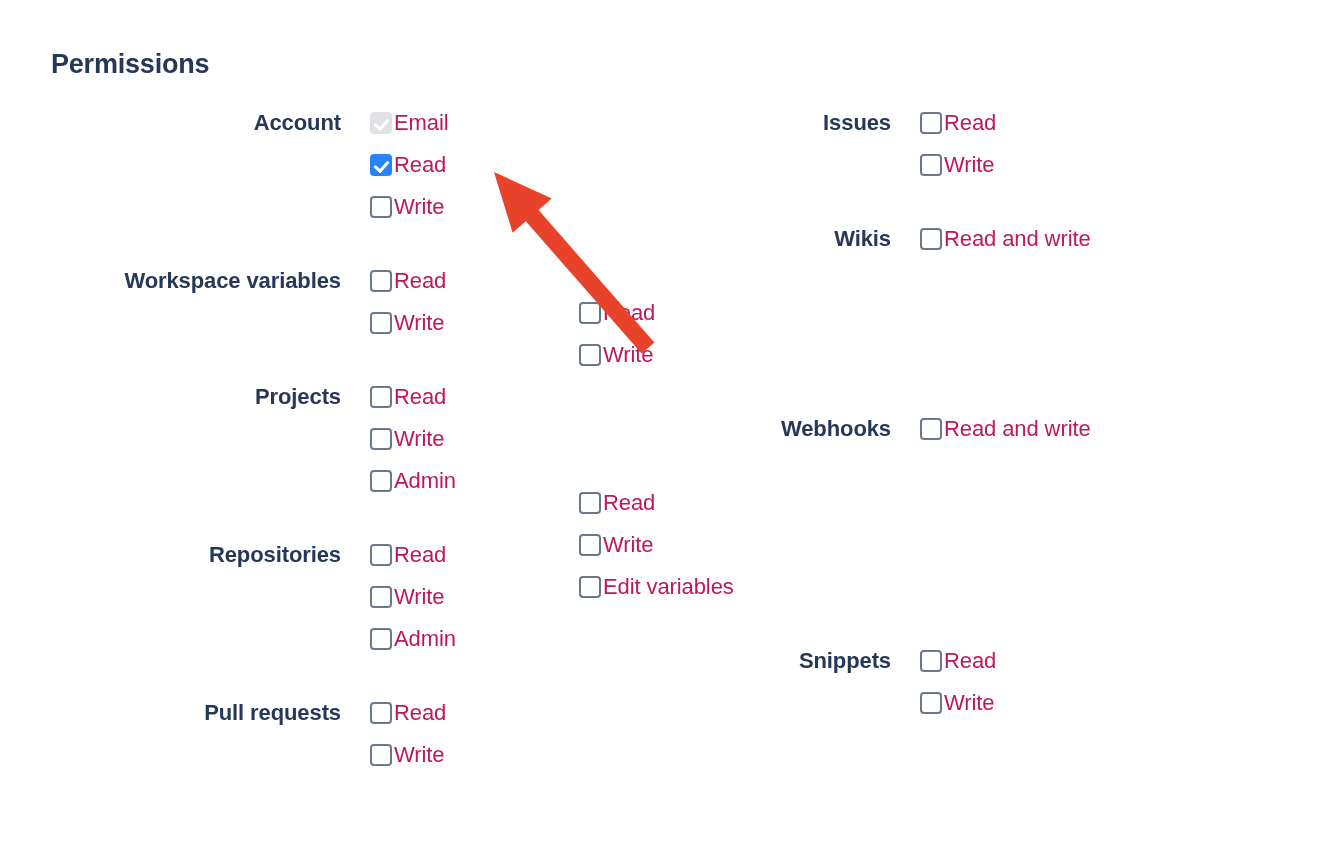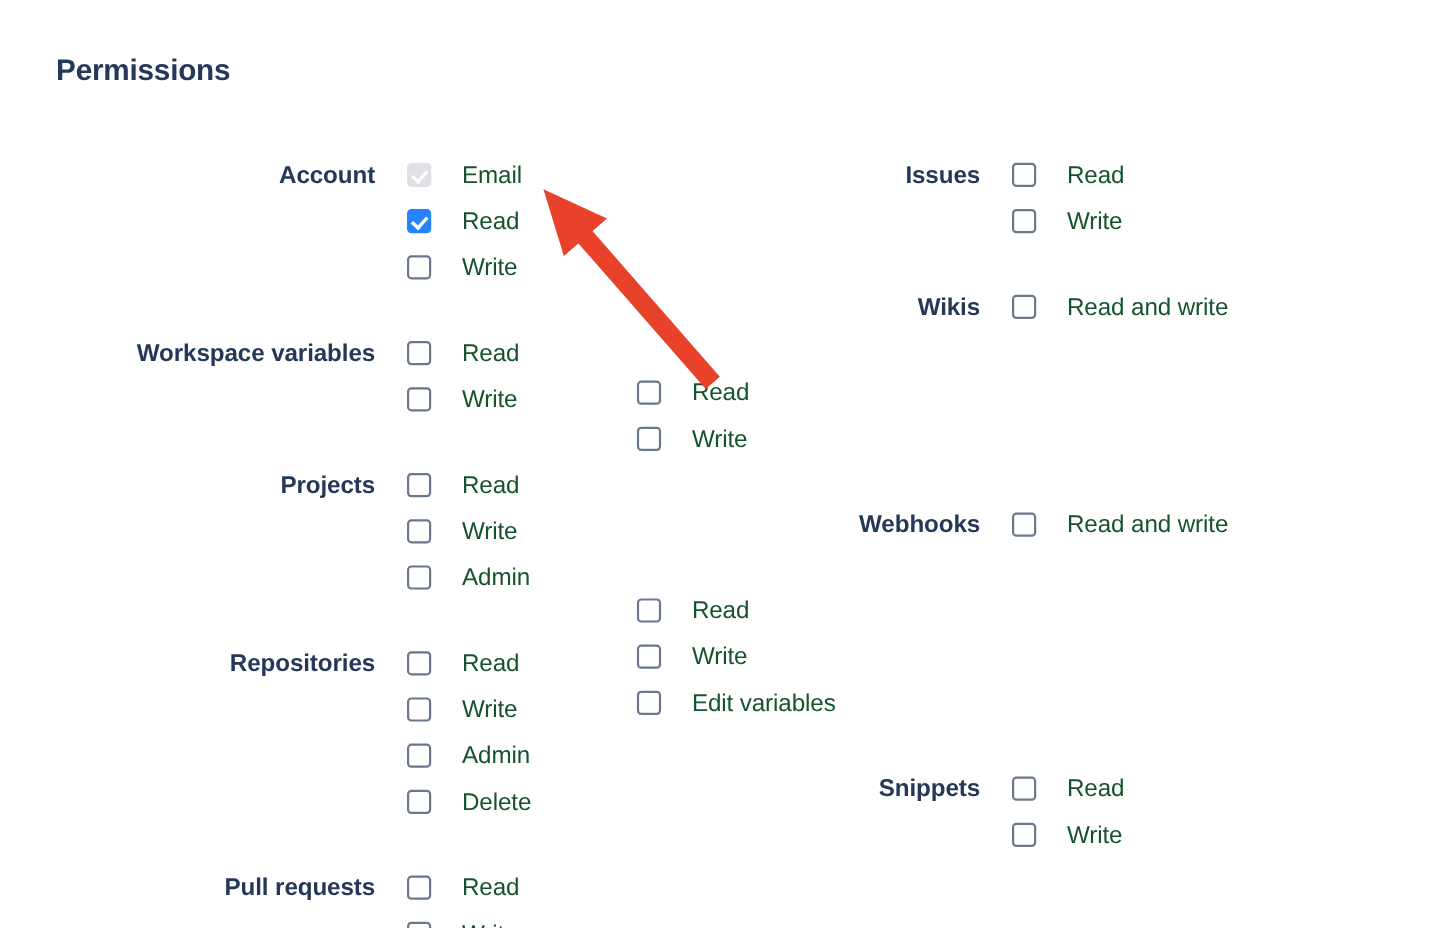--- a/index.html
+++ b/index.html
@@ -44,21 +44,20 @@
     top: 0;
   }
   .perm-column.left  { left: 0px;   width: 660px; }
   .perm-column.right { left: 550px; width: 660px; }
 
   .perm-group {
     display: flex;
     flex-direction: row;
     align-items: flex-start;
     margin-bottom: 32px;
-    margin-top: 36px;
   }
 
   .group-label {
     font-size: 22px;
     font-weight: bold;
     color: #253858;
     text-align: right;
     line-height: 42px;
     letter-spacing: -0.1px;
     flex: 0 0 auto;
@@ -107,22 +106,22 @@
     top: 2px;
     width: 6px;
     height: 11px;
     border: solid #ffffff;
     border-width: 0 3px 3px 0;
     transform: rotate(42deg);
   }
 
   .option-label {
     font-size: 22px;
-    color: #14532d;
-    padding-left: 28px;
+    color: #be185d;
+    padding-left: 2px;
     white-space: nowrap;
     line-height: 1;
     letter-spacing: -0.1px;
   }
 
   .annotation-arrow {
     position: absolute;
     left: 0;
     top: 0;
     width: 1322px;
@@ -193,24 +192,20 @@
               <span class="cb"></span>
               <span class="option-label">Read</span>
             </label>
             <label class="option-row">
               <span class="cb"></span>
               <span class="option-label">Write</span>
             </label>
             <label class="option-row">
               <span class="cb"></span>
               <span class="option-label">Admin</span>
-            </label>
-            <label class="option-row">
-              <span class="cb"></span>
-              <span class="option-label">Delete</span>
             </label>
           </div>
         </div>
         <div class="perm-group">
           <div class="group-label">Pull requests</div>
           <div class="group-options">
             <label class="option-row">
               <span class="cb"></span>
               <span class="option-label">Read</span>
             </label>

